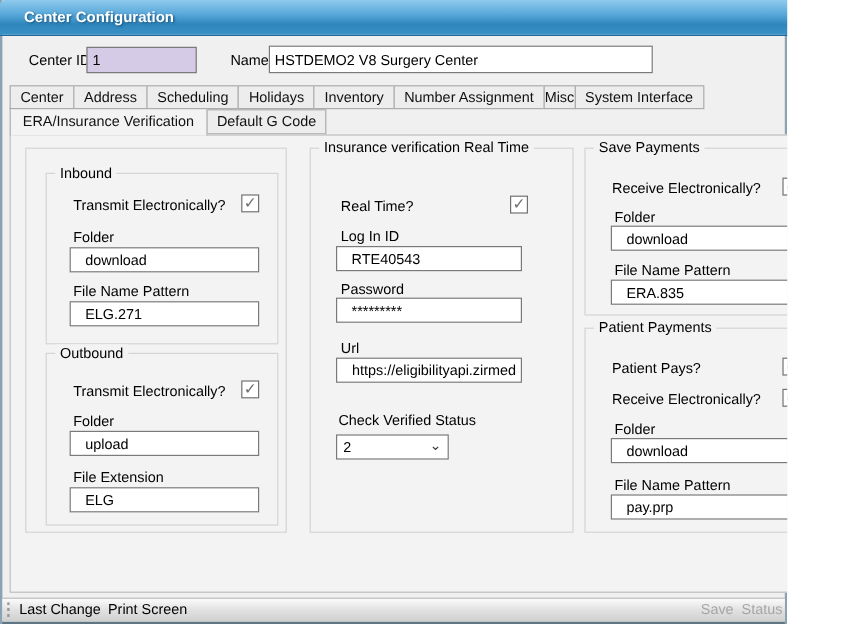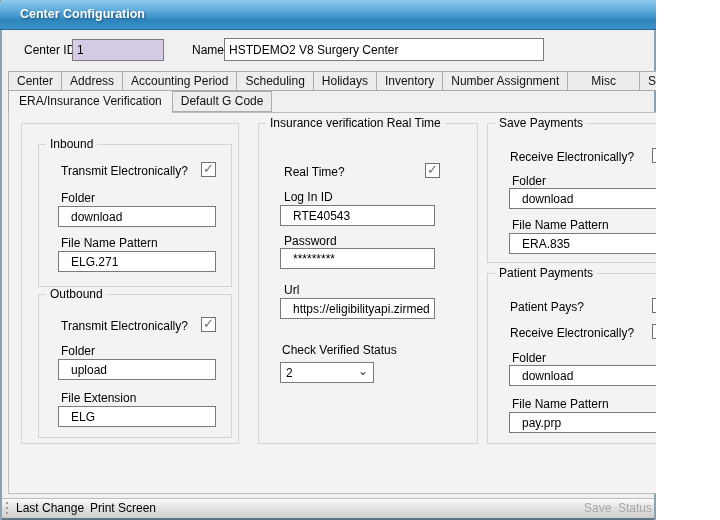--- a/index.html
+++ b/index.html
@@ -47,21 +47,21 @@
   #name-field { left:224px; top:38px; width:320px; height:23px; }
   
   .tabrow { position:absolute; left:8px; display:flex; align-items:flex-start; }
   .tabrow1 { top:71px; }
   .tabrow2 { top:90px; }
   .tab {
     height:20px; line-height:19px; padding:0 8px;
     background:#EDEDED; border:1px solid #ACACAC; margin-right:-1px;
     white-space:nowrap; color:#111;
   }
-  .tab.wide { padding:0 23px; }
+  .tab.wide { padding:0 0; }
   .tab.sel {
     height:23px; line-height:21px; background:#F3F3F3;
     border-bottom:none; position:relative; z-index:3; padding:0 10px;
   }
   .tabrow2 .tab:not(.sel) { height:21px; margin-top:1px; }
   
   .panel {
     position:absolute; left:8px; top:112px; width:704px; height:382px;
     background:#F3F3F3; border:1px solid #BDBDBD; z-index:1;
   }
@@ -129,21 +129,20 @@
   </div>
 
   <span class="lbl" style="left:24px; top:43px;">Center ID</span>
   <input id="center-id" class="txt" value="1" style="">
   <span class="lbl" style="left:192px; top:43px;">Name</span>
   <input id="name-field" class="txt" value="HSTDEMO2 V8 Surgery Center" style="">
 
   <div class="tabrow tabrow1">
     <div class="tab">Center</div>
     <div class="tab">Address</div>
-    <div class="tab">Accounting Period</div>
     <div class="tab">Scheduling</div>
     <div class="tab">Holidays</div>
     <div class="tab">Inventory</div>
     <div class="tab">Number Assignment</div>
     <div class="tab wide">Misc</div>
     <div class="tab">System Interface</div>
 
   </div>
 
   <div class="tabrow tabrow2">

